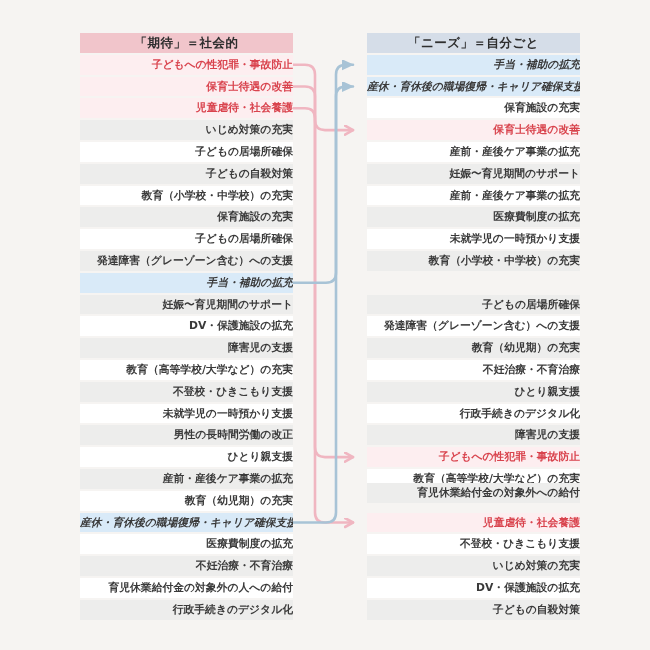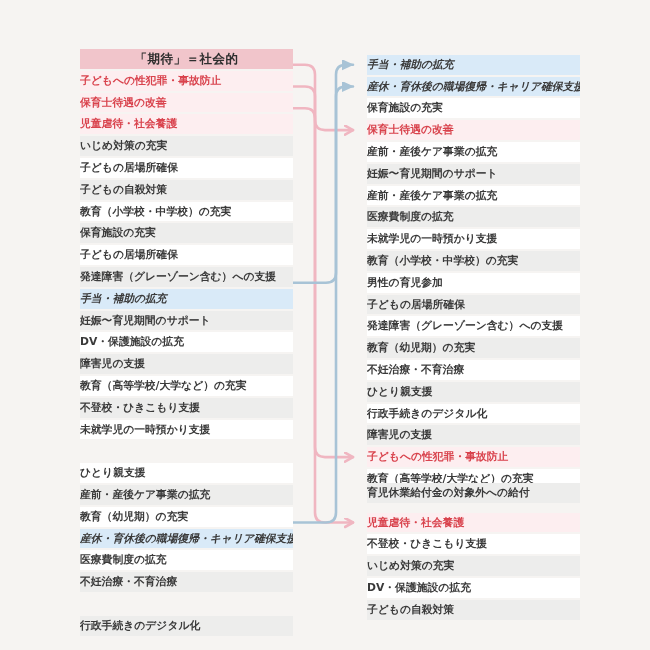--- a/index.html
+++ b/index.html
@@ -17,33 +17,33 @@
   }
   html,body{margin:0;padding:0;}
   body{
     width:650px;height:650px;
     background:var(--page-bg);
     font-family:"DejaVu Sans","Liberation Sans",sans-serif;
     overflow:hidden;
   }
   .canvas{position:relative;width:650px;height:650px;background:var(--page-bg);}
   .column{position:absolute;top:33px;width:213px;height:590px;}
-  .col-left{left:80px;margin-top:16px;}
+  .col-left{left:80px;}
   .col-right{left:367px;}
   .col-header{
     position:absolute;left:0;top:0;width:100%;height:19.8px;
     line-height:19.8px;text-align:center;
     font-size:12.5px;font-weight:bold;color:#2e2e2e;
     letter-spacing:0.5px;
   }
   .col-left .col-header{background:var(--pink-header-bg);}
   .col-right .col-header{background:var(--blue-header-bg);}
   .row{
     position:absolute;left:0;width:100%;height:19.8px;
-    line-height:19.8px;text-align:left;
+    line-height:19.8px;text-align:right;
     font-size:10.8px;font-weight:bold;color:var(--dark-text);
     white-space:nowrap;overflow:hidden;
   }
   .row.red{background:var(--pink-row-bg);color:var(--red-text);}
   .row.blue{background:var(--blue-row-bg);font-style:italic;}
   .row.gray{background:var(--gray-row-bg);font-family:Liberation Serif, serif;}
   .row.white{background:var(--white-row-bg);}
   #connector-svg{position:absolute;left:0;top:0;pointer-events:none;}
   .conn-pink{stroke:var(--pink-line);stroke-width:2.6;fill:none;stroke-linecap:round;}
   .conn-blue{stroke:var(--blue-line);stroke-width:2.6;fill:none;stroke-linecap:round;}
@@ -83,41 +83,43 @@
       <div class="row gray" style="top: 174.4px;">保育施設の充実</div>
       <div class="row white" style="top: 196.2px;">子どもの居場所確保</div>
       <div class="row gray" style="top: 218px;">発達障害（グレーゾーン含む）への支援</div>
       <div class="row blue" style="top: 239.8px;">手当・補助の拡充</div>
       <div class="row gray" style="top: 261.6px;">妊娠〜育児期間のサポート</div>
       <div class="row white" style="top: 283.4px;">DV・保護施設の拡充</div>
       <div class="row gray" style="top: 305.2px;">障害児の支援</div>
       <div class="row white" style="top: 327px;">教育（高等学校/大学など）の充実</div>
       <div class="row gray" style="top: 348.8px;">不登校・ひきこもり支援</div>
       <div class="row white" style="top: 370.6px;">未就学児の一時預かり支援</div>
+      <div class="row gray" style="top: 392.4px;">男性の長時間労働の改正</div>
       <div class="row white" style="top: 414.2px;">ひとり親支援</div>
       <div class="row gray" style="top: 436px;">産前・産後ケア事業の拡充</div>
       <div class="row white" style="top: 457.8px;">教育（幼児期）の充実</div>
       <div class="row blue" style="top: 479.6px;">産休・育休後の職場復帰・キャリア確保支援</div>
       <div class="row white" style="top: 501.4px;">医療費制度の拡充</div>
       <div class="row gray" style="top: 523.2px;">不妊治療・不育治療</div>
+      <div class="row white" style="top: 545px;">育児休業給付金の対象外の人への給付</div>
       <div class="row gray" style="top: 566.8px;">行政手続きのデジタル化</div>
     </div>
 
   <div class="column col-right">
+    <div class="col-header">「ニーズ」＝自分ごと</div>
   <div class="row blue" style="top: 21.8px;">手当・補助の拡充</div>
       <div class="row blue" style="top: 43.6px;">産休・育休後の職場復帰・キャリア確保支援</div>
       <div class="row white" style="top: 65.4px;">保育施設の充実</div>
       <div class="row red" style="top: 87.2px;">保育士待遇の改善</div>
       <div class="row white" style="top: 109px;">産前・産後ケア事業の拡充</div>
       <div class="row gray" style="top: 130.8px;">妊娠〜育児期間のサポート</div>
       <div class="row white" style="top: 152.6px;">産前・産後ケア事業の拡充</div>
       <div class="row gray" style="top: 174.4px;">医療費制度の拡充</div>
       <div class="row white" style="top: 196.2px;">未就学児の一時預かり支援</div>
       <div class="row gray" style="top: 218px;">教育（小学校・中学校）の充実</div>
-      <div class="row white" style="top: 239.8px;">男性の育児参加</div>
       <div class="row gray" style="top: 261.6px;">子どもの居場所確保</div>
       <div class="row white" style="top: 283.4px;">発達障害（グレーゾーン含む）への支援</div>
       <div class="row gray" style="top: 305.2px;">教育（幼児期）の充実</div>
       <div class="row white" style="top: 327px;">不妊治療・不育治療</div>
       <div class="row gray" style="top: 348.8px;">ひとり親支援</div>
       <div class="row white" style="top: 370.6px;">行政手続きのデジタル化</div>
       <div class="row gray" style="top: 392.4px;">障害児の支援</div>
       <div class="row red" style="top: 414.2px;">子どもへの性犯罪・事故防止</div>
       <div class="row white" style="top: 436px;">教育（高等学校/大学など）の充実</div>
       <div class="row gray" style="top: 450px;">育児休業給付金の対象外への給付</div>

